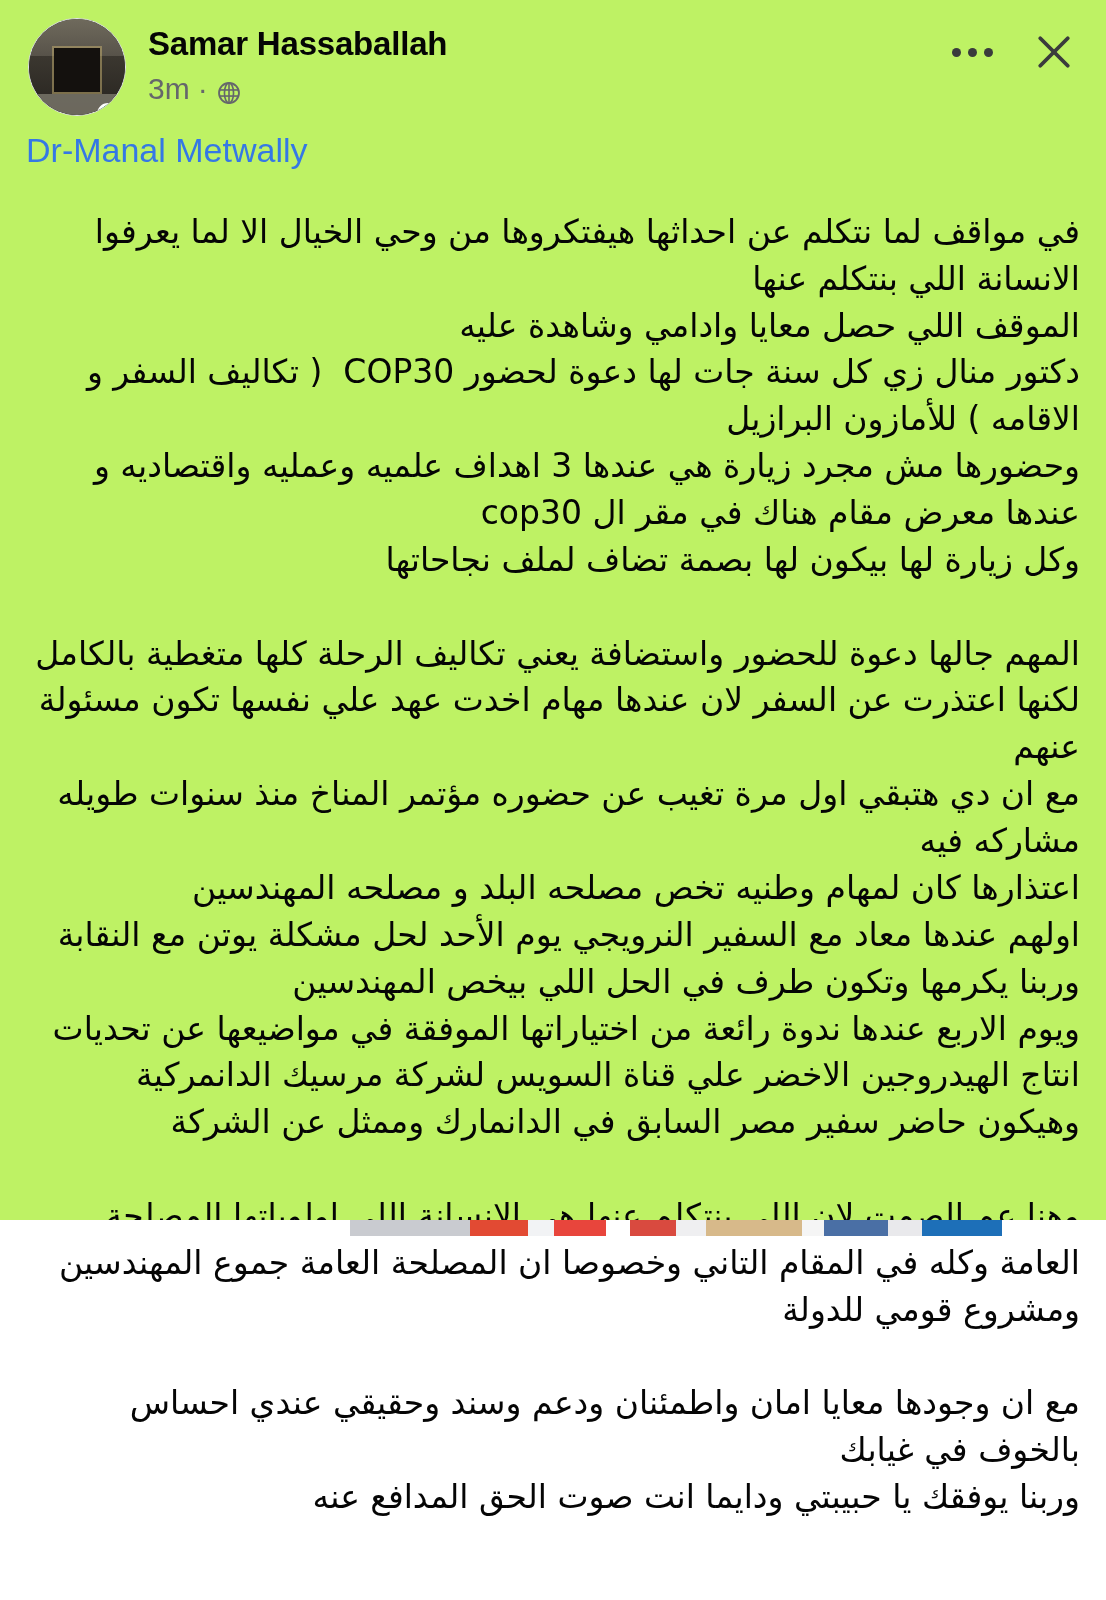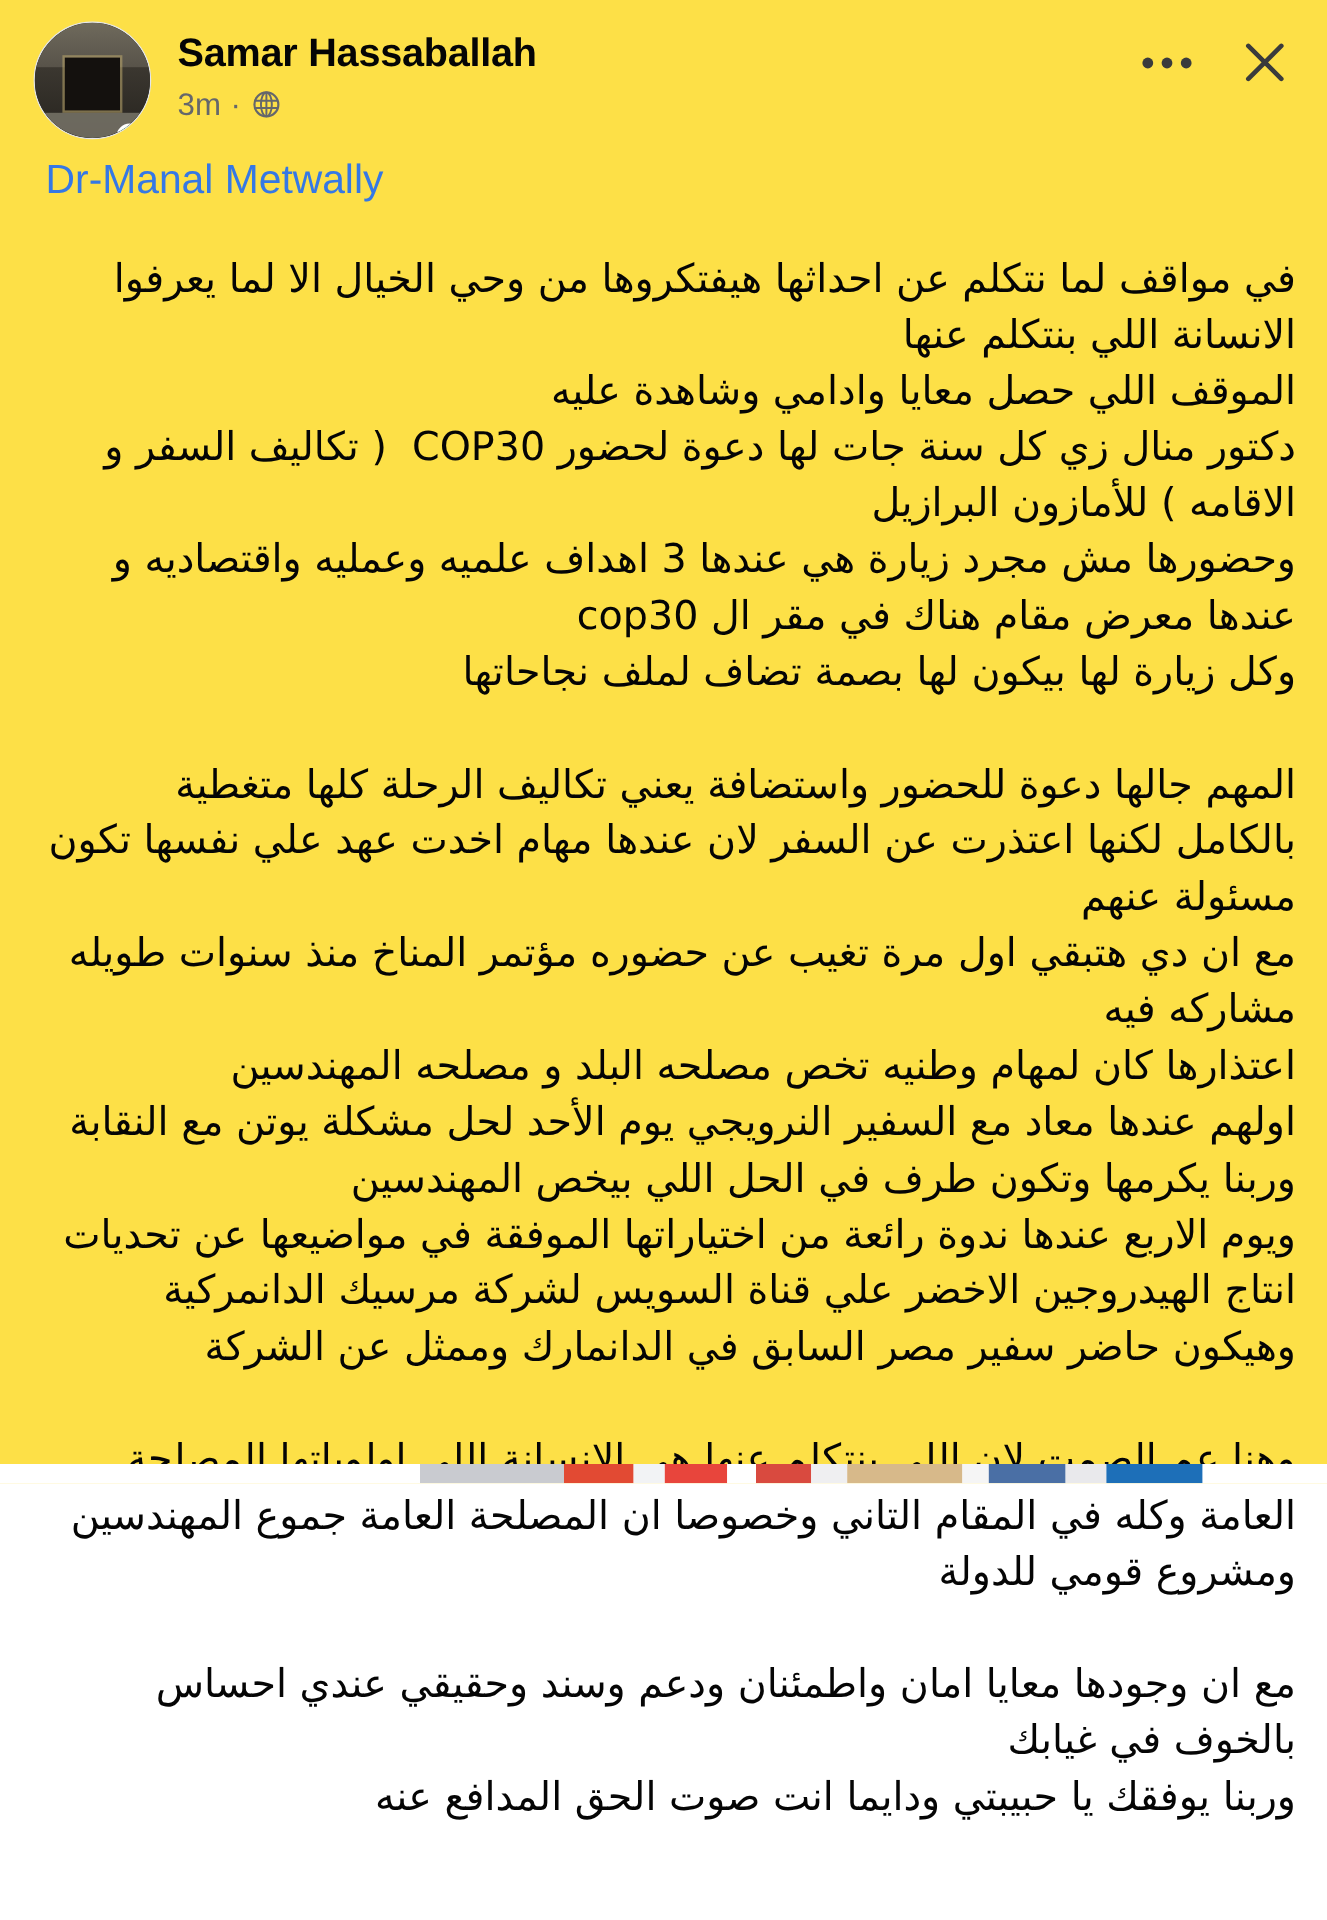--- a/index.html
+++ b/index.html
@@ -12,21 +12,21 @@
     height: 1600px;
     overflow: hidden;
     font-family: "Liberation Sans", sans-serif;
     color: #050505;
   }
 
   .post-container {
     width: 1106px;
     height: 1236px;
     position: relative;
-    background: #fde047;
+    background: #bef264;
     box-sizing: border-box;
   }
 
   
   .post-header {
     display: flex;
     align-items: flex-start;
     padding: 18px 28px 6px 28px;
     box-sizing: border-box;
   }
@@ -88,24 +88,24 @@
   }
   .author-name {
     font-size: 33px;
     font-weight: bold;
     line-height: 1.2;
     color: #050505;
     letter-spacing: -0.2px;
   }
   .meta-row {
     display: flex;
-    align-items: center;
+    align-items: flex-end;
     margin-top: 8px;
     color: #65676b;
-    font-size: 26px;
+    font-size: 30px;
   }
   .meta-sep {
     margin: 0 8px;
   }
   .globe-icon {
     display: inline-flex;
     width: 26px;
     height: 26px;
   }
 
@@ -133,21 +133,21 @@
   .dots span {
     width: 9px;
     height: 9px;
     border-radius: 50%;
     background: #3a3b3c;
     display: block;
   }
 
   
   .post-body {
-    padding: 6px 26px 0 38px;
+    padding: 6px 26px 0 26px;
     box-sizing: border-box;
   }
   .mention {
     display: block;
     color: #3578E5;
     font-size: 34px;
     font-weight: 500;
     line-height: 1.35;
     direction: ltr;
     text-align: left;

